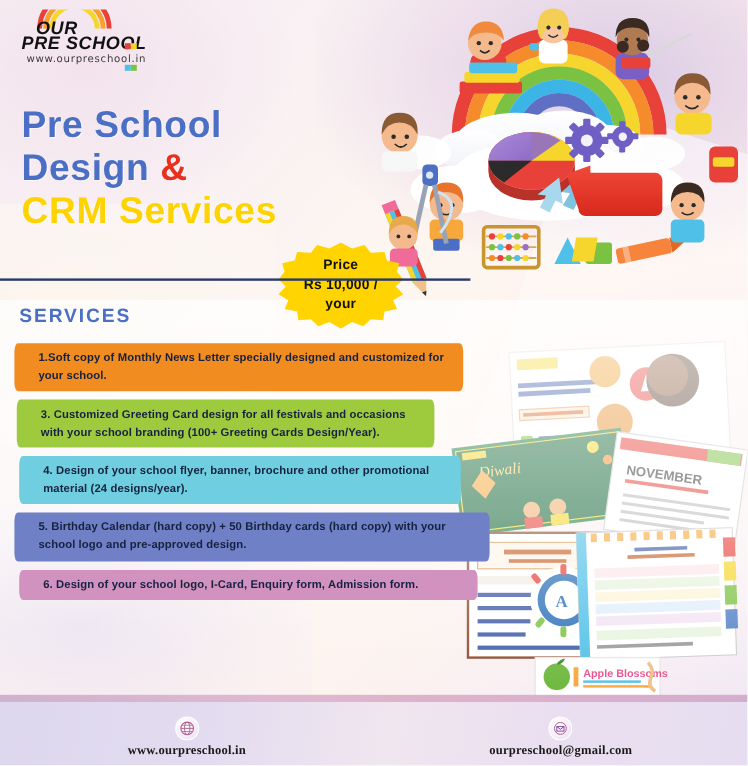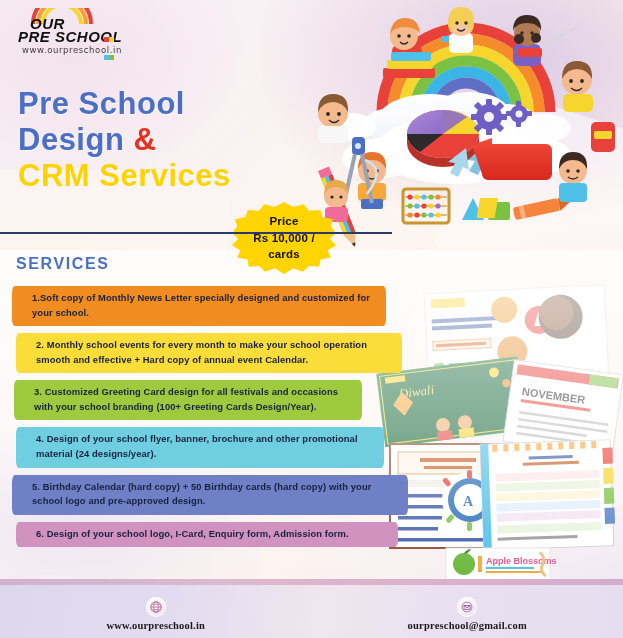--- a/index.html
+++ b/index.html
@@ -608,35 +608,31 @@
   <div id="headline">
     <div class="ln ln-blue">Pre School</div>
     <div class="ln ln-blue"><span>Design </span><span class="amp">&amp;</span></div>
     <div class="ln ln-yellow">CRM Services</div>
   </div>
 
   <div id="price-burst">
     <div class="pb-text">
       <div>Price</div>
       <div>Rs 10,000 /</div>
-      <div>cards</div>
+      <div>your</div>
     </div>
   </div>
 
   <div id="divider"></div>
   <div id="services-heading">SERVICES</div>
 
   <div id="service-list">
     <div class="svc svc-1">
       <div class="brush" style="background:#f08c20"></div>
       <div class="txt">1.Soft copy of Monthly News Letter specially designed and customized for your school.</div>
-    </div>
-    <div class="svc svc-2">
-      <div class="brush" style="background:#fbdd3a"></div>
-      <div class="txt">2. Monthly school events for every month to make your school operation smooth and effective + Hard copy of annual event Calendar.</div>
     </div>
     <div class="svc svc-3">
       <div class="brush" style="background:#9ecb3e"></div>
       <div class="txt">3. Customized Greeting Card design for all festivals and occasions with your school branding (100+ Greeting Cards Design/Year).</div>
     </div>
     <div class="svc svc-4">
       <div class="brush" style="background:#6fcfe0"></div>
       <div class="txt">4. Design of your school flyer, banner, brochure and other promotional material (24 designs/year).</div>
     </div>
     <div class="svc svc-5">

